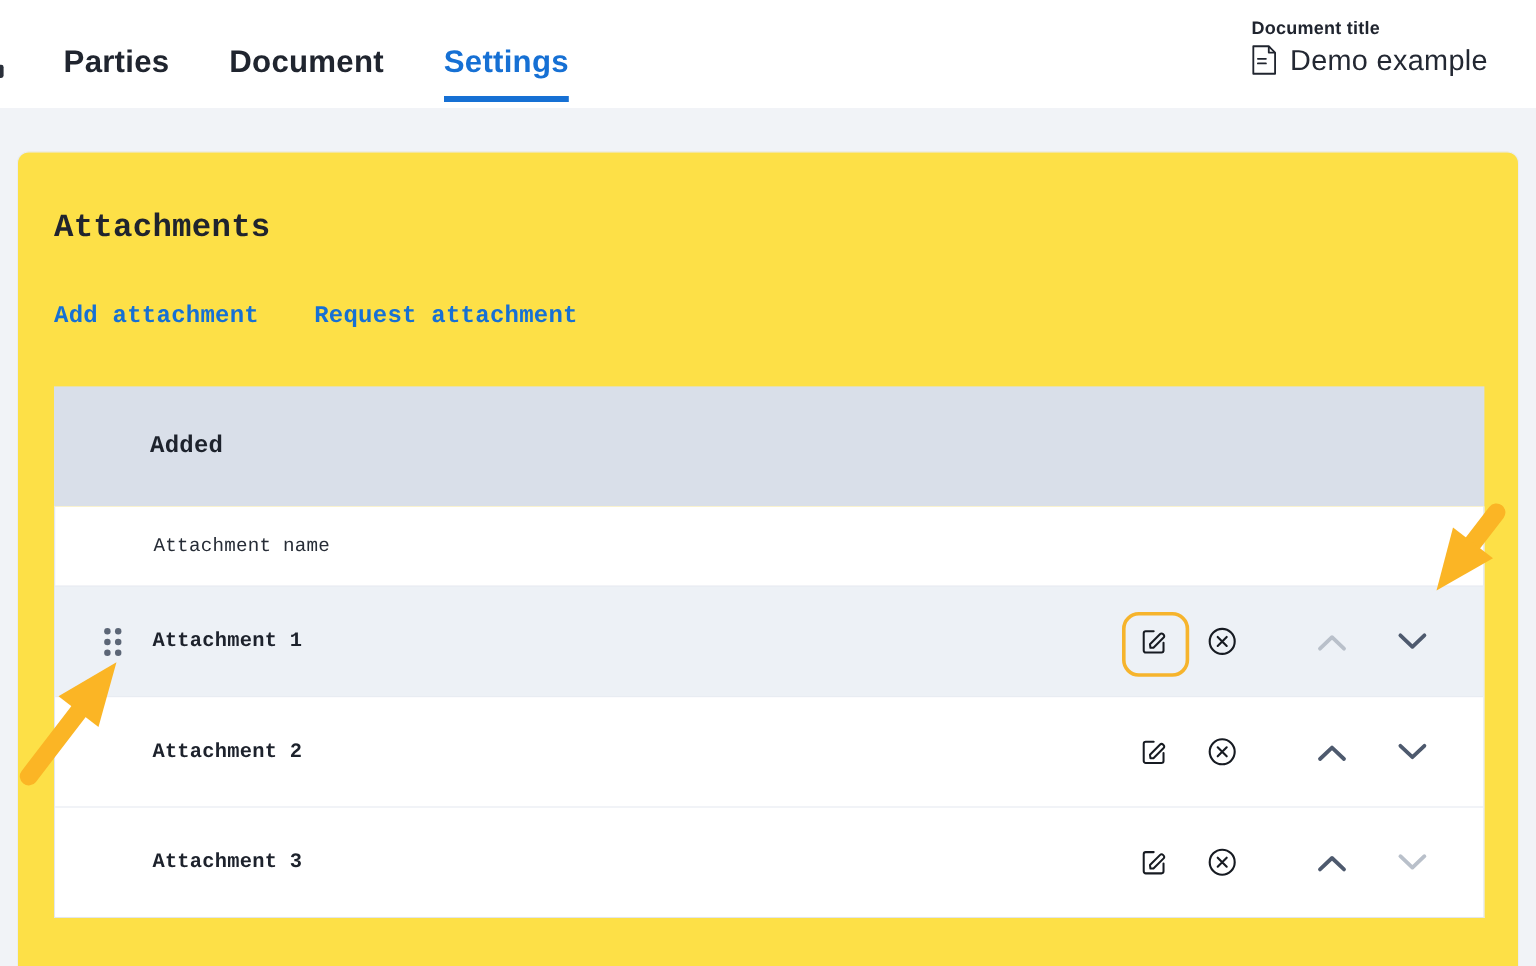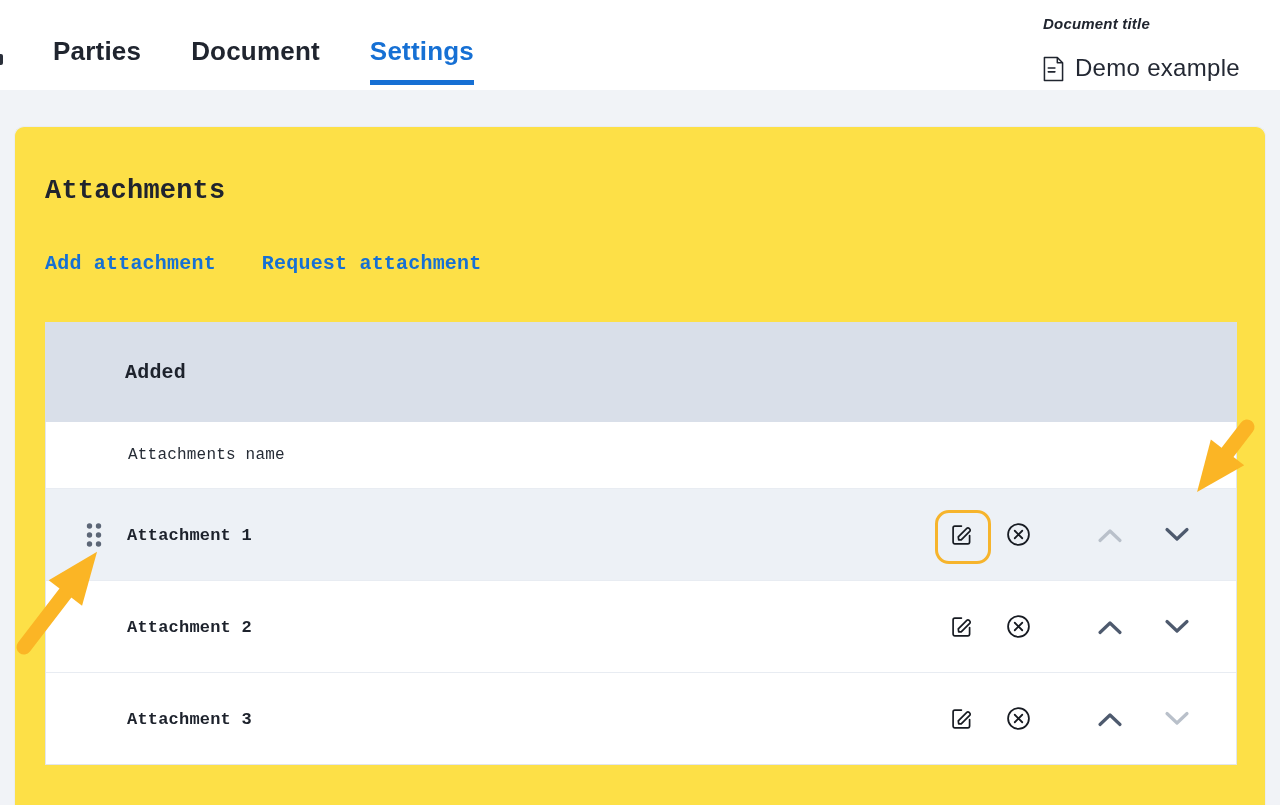--- a/index.html
+++ b/index.html
@@ -7,22 +7,22 @@
   body { font-family:"Liberation Sans", sans-serif; background:#f1f3f7; color:#1d222c; position:relative; }
 
   
   .top-header { position:absolute; top:0; left:0; width:1280px; height:90px; background:#ffffff; }
   .clipped-glyph { position:absolute; left:0; top:54px; width:3px; height:11px; background:#2a2f3a; border-radius:0 2px 2px 0; }
   .tabs { position:absolute; left:53px; top:36px; display:flex; gap:50px; }
   .tab { font-size:26px; font-weight:700; color:#20252f; letter-spacing:.2px; padding-bottom:13px; border-bottom:5px solid transparent; cursor:pointer; }
   .tab.active { color:#1670d4; border-bottom-color:#1670d4; }
 
   .doc-info { position:absolute; top:15px; right:40px; }
-  .doc-label { font-size:15px; font-weight:700; color:#20252f; letter-spacing:.2px;font-style:italic; }
-  .doc-row { display:flex; align-items:flex-end; gap:11px; margin-top:22px; }
+  .doc-label { font-size:15px; font-weight:700; color:#20252f; letter-spacing:.2px; }
+  .doc-row { display:flex; align-items:flex-start; gap:11px; margin-top:5px; }
   .doc-row svg { flex:0 0 auto; }
   .doc-name { font-size:24px; font-weight:400; color:#232833; letter-spacing:.3px; }
 
   
   .card { position:absolute; top:126px; left:14px; width:1252px; height:695px; background:#fde047; border:1px solid #eaedf2; border-bottom:none; border-radius:10px 10px 0 0; padding:0 30px;font-family:Liberation Mono, monospace; }
   .card h1 { margin-top:49px; font-size:27px; font-weight:700; color:#20242e; letter-spacing:.2px; }
   .links { margin-top:46px; display:flex;align-items:center; }
   .action-link { font-size:20px; font-weight:700; color:#1670d4; margin-right:46px; cursor:pointer; text-decoration:none; letter-spacing:.2px; }
 
   
@@ -76,21 +76,21 @@
   <h1>Attachments</h1>
 
   <div class="links">
     <a class="action-link">Add attachment</a>
     <a class="action-link">Request attachment</a>
   </div>
 
   <div class="att-table">
     <div class="t-head">Added</div>
     <div class="t-body">
-      <div class="t-colhead" style="border-top:none">Attachments name</div>
+      <div class="t-colhead" style="border-top:none">Attachment name</div>
 
       <div class="row highlight">
         <span class="drag">
           <svg width="20" height="28" viewBox="0 0 20 28">
             <circle cx="5.5" cy="5" r="2.7" fill="#5c6676"></circle>
               <circle cx="14.5" cy="5" r="2.7" fill="#5c6676"></circle>
             <circle cx="5.5" cy="14" r="2.7" fill="#5c6676"></circle>
               <circle cx="14.5" cy="14" r="2.7" fill="#5c6676"></circle>
             <circle cx="5.5" cy="23" r="2.7" fill="#5c6676"></circle>
               <circle cx="14.5" cy="23" r="2.7" fill="#5c6676"></circle>

